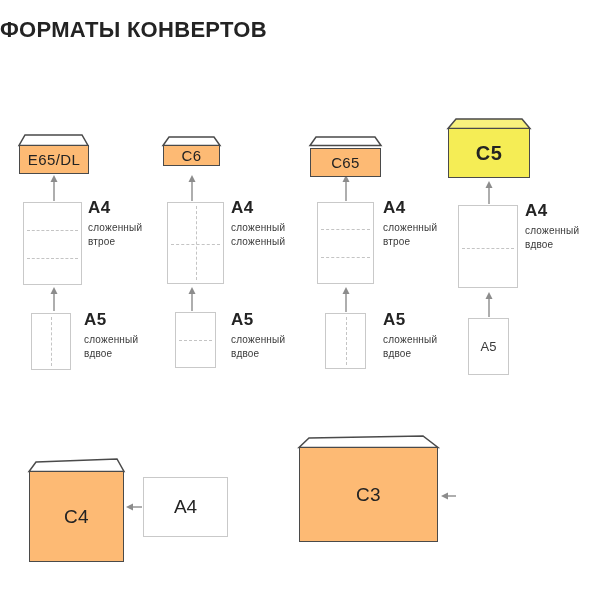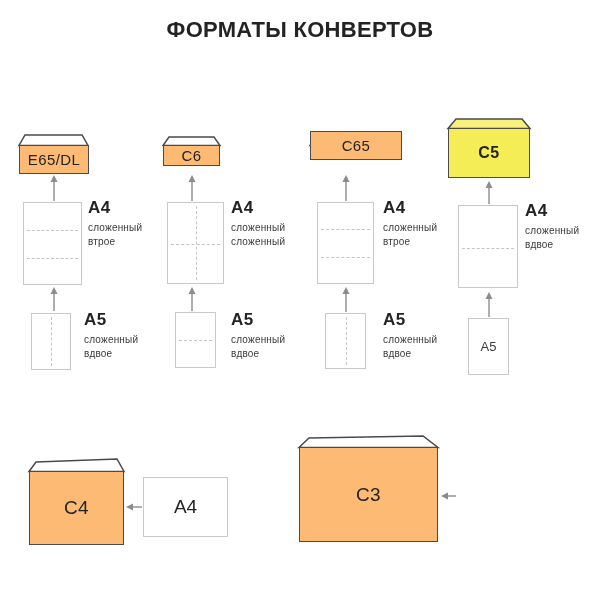--- a/index.html
+++ b/index.html
@@ -1,29 +1,29 @@
 <!DOCTYPE html>
 <html style="--highlight-fill: #f5ed55; --highlight-flap: #f8f17d; --envelope-border: #4a4a4a; --sheet-border: #c9c9c9; --fold-dash: #c4c4c4; --arrow: #8c8c8c; --seam: #b5b5b5; --seam-highlight: #ddd45a; --text-primary: #232323; --text-secondary: #3a3a3a;"><head>
 <meta charset="utf-8">
 <style>
   html,body { margin:0; padding:0; background:#ffffff; }
   .stage {
     position:relative; width:600px; height:600px; background:#fff;
     font-family:"Liberation Sans", sans-serif; overflow:hidden;
   }
-  .title { position:absolute; left:0; top:16px; width:600px; text-align:center;
+  .title { position:absolute; left:0; top:16px; width:600px; text-align:left;
            color:var(--text-primary); font-weight:bold; font-size:22px; line-height:28px;
            letter-spacing:0.3px; }
   .overlay { position:absolute; left:0; top:0; width:600px; height:600px; }
 
   
   .env { position:absolute; background:#fdba74; border:1.5px solid var(--envelope-border);
          box-sizing:border-box; display:flex; align-items:center; justify-content:center;
          color:var(--text-primary); font-size:15px; letter-spacing:0.4px; }
-  .env--highlight { background:var(--highlight-fill); font-weight:bold; font-size:16px; }
+  .env--highlight { background:var(--highlight-fill); font-weight:bold; font-size:20px; }
   .env--big { font-size:19px; }
 
   
   .sheet { position:absolute; background:#fff; border:1px solid var(--sheet-border);
            box-sizing:border-box; display:flex; align-items:center; justify-content:center;
            color:var(--text-secondary); }
   .sheet--big { font-size:19px; color:var(--text-primary); }
   .sheet--inner-label { font-size:13px; }
   .fold-h { position:absolute; left:3px; right:3px; height:0;
             border-top:1px dashed var(--fold-dash); }
@@ -88,21 +88,21 @@
     <polygon class="arrow-head" points="485.5,299 492.5,299 489,292"></polygon>
 
     <line class="arrow-line" x1="142" y1="507" x2="131" y2="507"></line>
     <polygon class="arrow-head" points="133,503.5 133,510.5 126,507"></polygon>
     <line class="arrow-line" x1="456" y1="496" x2="446" y2="496"></line>
     <polygon class="arrow-head" points="448,492.5 448,499.5 441,496"></polygon>
   </svg>
 
   <div class="env" style="left:19px; top:145px; width:70px; height:29px;">E65/DL</div>
   <div class="env" style="left:163px; top:145px; width:57px; height:21px;">C6</div>
-  <div class="env" style="left:310px; top:131px; width:92px; height:29px;">C65</div>
+  <div class="env" style="left:310px; top:148px; width:71px; height:29px;">C65</div>
   <div class="env env--highlight" style="left:448px; top:128px; width:82px; height:50px;">C5</div>
 
   <div class="sheet" style="left:23px; top:202px; width:59px; height:83px;">
     <div class="fold-h" style="top:27px;"></div>
     <div class="fold-h" style="top:55px;"></div>
   </div>
   <div class="format-label" style="left:88px; top:198px;">
     <div class="code">A4</div>
     <div class="fold">
       <div>сложенный</div>
@@ -169,18 +169,18 @@
   </div>
   <div class="format-label" style="left:525px; top:201px;">
     <div class="code">A4</div>
     <div class="fold">
       <div>сложенный</div>
       <div>вдвое</div>
     </div>
   </div>
   <div class="sheet sheet--inner-label" style="left:468px; top:318px; width:41px; height:57px;">A5</div>
 
-  <div class="env env--big" style="left:29px; top:471px; width:95px; height:74px;text-align:right;">C4</div>
+  <div class="env env--big" style="left:29px; top:471px; width:95px; height:91px;text-align:right;">C4</div>
   <div class="sheet sheet--big" style="left:143px; top:477px; width:85px; height:60px;">A4</div>
 
   <div class="env env--big" style="left:299px; top:447px; width:139px; height:95px;">C3</div>
 
 </div>
 
 </body></html>

